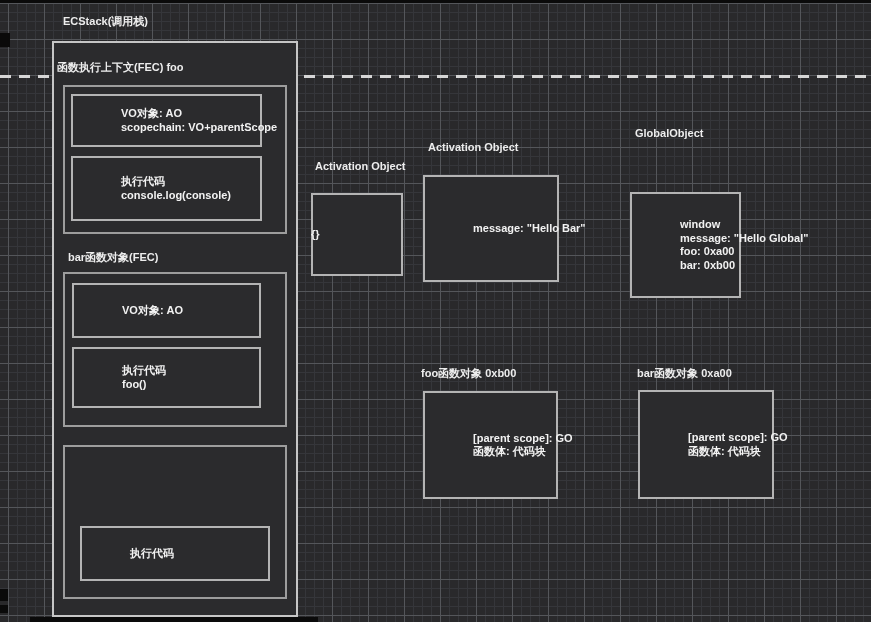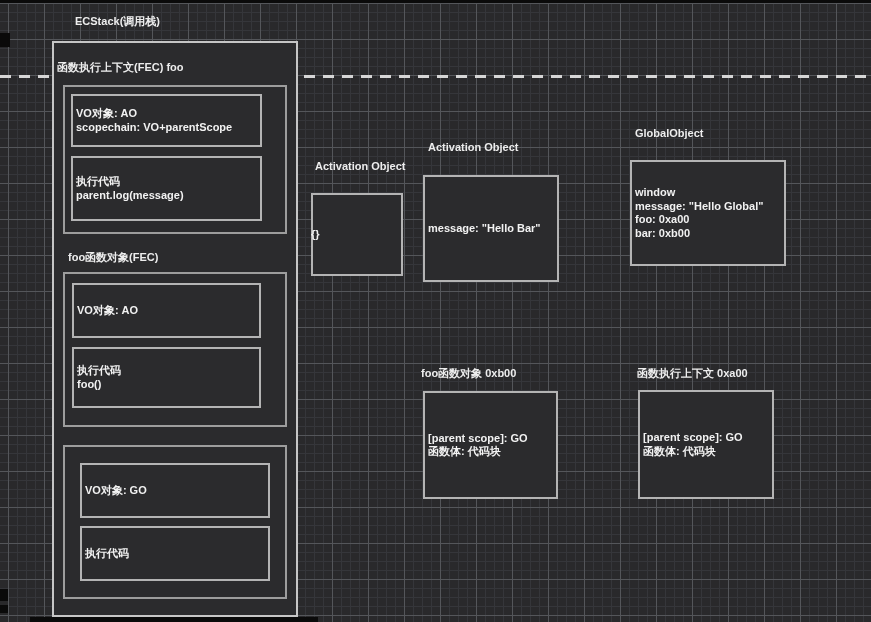--- a/index.html
+++ b/index.html
@@ -29,102 +29,99 @@
     background:#2b2b2d;
     border:2px solid #b4b4b4;
   }
   .shape.outer{border-color:#c6c6c6;}
   .shape.container{border-color:#9d9d9d;}
   .leaf{
     display:flex;flex-direction:column;justify-content:center;align-items:flex-start;
     padding-left:3px;
   }
   .leaf div{
-    font-size:11px;font-weight:bold;line-height:13.5px;white-space:nowrap;
+    font-size:11px;font-weight:bold;line-height:13.5px;white-space:nowrap;margin-left:45px;
   }
   .flabel{
     position:absolute;z-index:3;
     font-size:11px;font-weight:bold;white-space:nowrap;color:#ededed;
   }
   .tight{padding-left:0;}
 </style>
 </head>
 <body>
 
 <div class="canvas">
 
   <div class="dashed-line"></div>
 
   <div class="artifact" style="left:0;top:0;width:871px;height:3px;"></div>
   <div class="artifact" style="left:0;top:33px;width:10px;height:14px;"></div>
   <div class="artifact" style="left:0;top:589px;width:8px;height:12px;"></div>
   <div class="artifact" style="left:0;top:605px;width:8px;height:8px;"></div>
   <div class="artifact" style="left:30px;top:617px;width:288px;height:5px;z-index:1;"></div>
 
-  <div class="flabel" style="left:63px;top:14px;margin-left:12px;">ECStack(调用栈)</div>
+  <div class="flabel" style="left:63px;top:14px;">ECStack(调用栈)</div>
 
   <div class="shape outer" style="left:52px;top:41px;width:246px;height:576px;">
 
     <div class="flabel" style="left:3px;top:17px;">函数执行上下文(FEC) foo</div>
     <div class="shape container" style="left:9px;top:42px;width:224px;height:149px;">
       <div class="shape leaf" style="left:6px;top:7px;width:191px;height:53px;">
         <div>VO对象: AO</div>
         <div>scopechain: VO+parentScope</div>
       </div>
       <div class="shape leaf" style="left:6px;top:69px;width:191px;height:65px;">
         <div>执行代码</div>
-        <div>parent.log(message)</div>
+        <div>console.log(console)</div>
       </div>
     </div>
 
-    <div class="flabel" style="left:14px;top:207px;">foo函数对象(FEC)</div>
+    <div class="flabel" style="left:14px;top:207px;">bar函数对象(FEC)</div>
     <div class="shape container" style="left:9px;top:229px;width:224px;height:155px;">
       <div class="shape leaf" style="left:7px;top:9px;width:189px;height:55px;">
         <div>VO对象: AO</div>
       </div>
       <div class="shape leaf" style="left:7px;top:73px;width:189px;height:61px;">
         <div>执行代码</div>
         <div>foo()</div>
       </div>
     </div>
 
     <div class="shape container" style="left:9px;top:402px;width:224px;height:154px;">
-      <div class="shape leaf" style="left:15px;top:16px;width:190px;height:55px;">
-        <div>VO对象: GO</div>
-      </div>
       <div class="shape leaf" style="left:15px;top:79px;width:190px;height:55px;">
         <div>执行代码</div>
       </div>
     </div>
 
   </div>
 
   <div class="flabel" style="left:315px;top:160px;">Activation Object</div>
   <div class="shape leaf tight" style="left:311px;top:193px;width:92px;height:83px;">
     <div style="margin-left:-2px;">{}</div>
   </div>
 
   <div class="flabel" style="left:428px;top:141px;">Activation Object</div>
   <div class="shape leaf" style="left:423px;top:175px;width:136px;height:107px;">
     <div>message: "Hello Bar"</div>
   </div>
 
   <div class="flabel" style="left:635px;top:127px;">GlobalObject</div>
-  <div class="shape leaf" style="left:630px;top:160px;width:156px;height:106px;">
+  <div class="shape leaf" style="left:630px;top:192px;width:111px;height:106px;">
     <div>window</div>
     <div>message: "Hello Global"</div>
     <div>foo: 0xa00</div>
     <div>bar: 0xb00</div>
   </div>
 
   <div class="flabel" style="left:421px;top:366px;">foo函数对象 0xb00</div>
   <div class="shape leaf" style="left:423px;top:391px;width:135px;height:108px;">
     <div>[parent scope]: GO</div>
     <div>函数体: 代码块</div>
   </div>
 
-  <div class="flabel" style="left:637px;top:366px;">函数执行上下文 0xa00</div>
+  <div class="flabel" style="left:637px;top:366px;">bar函数对象 0xa00</div>
   <div class="shape leaf" style="left:638px;top:390px;width:136px;height:109px;">
     <div>[parent scope]: GO</div>
     <div>函数体: 代码块</div>
   </div>
 
 </div>
 
 </body></html>

